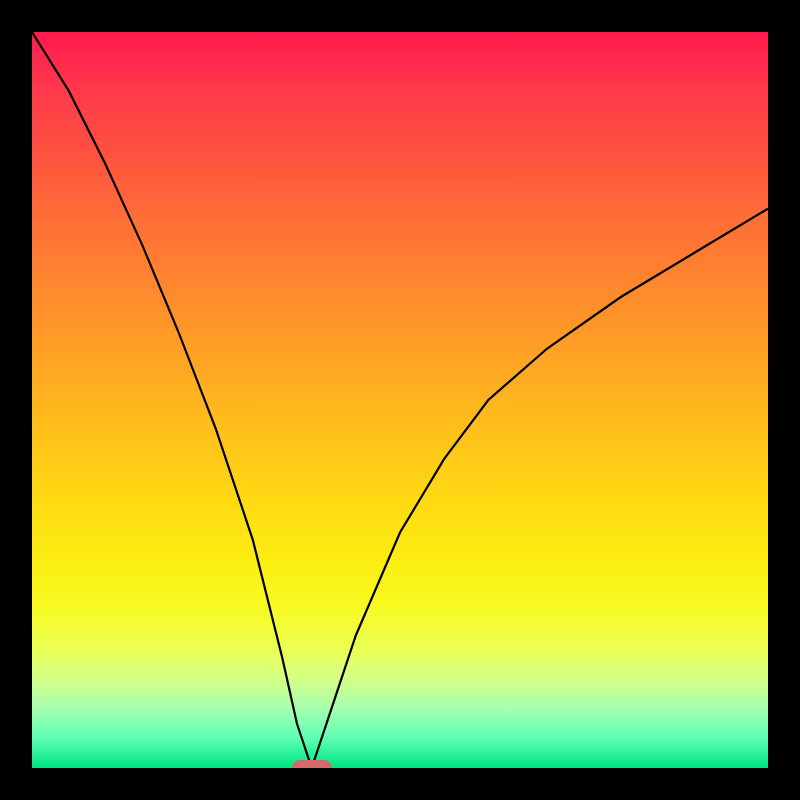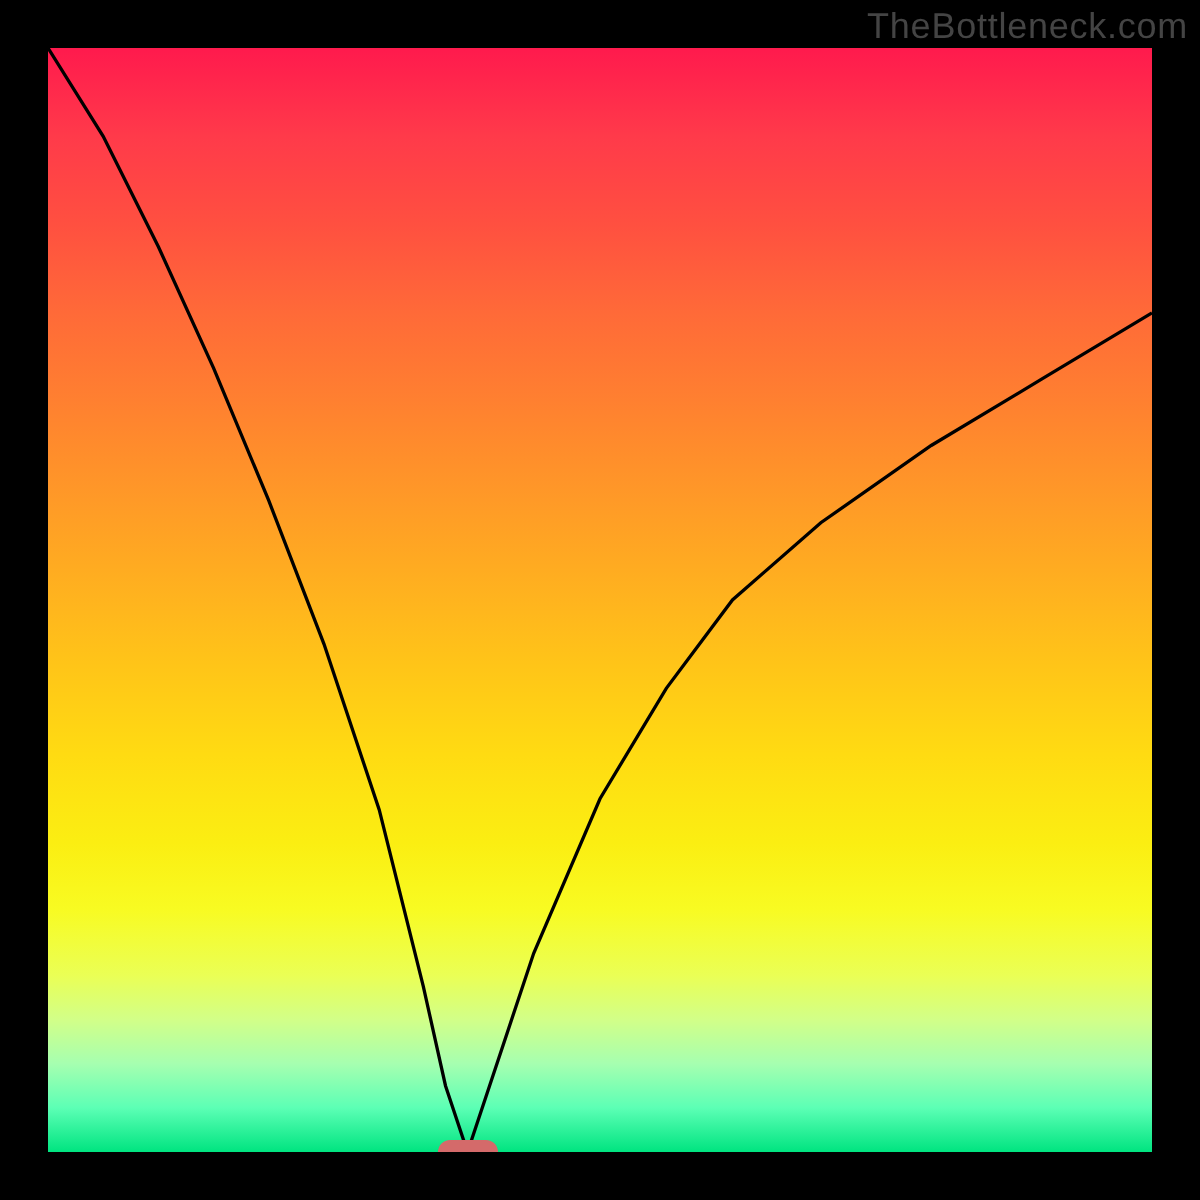--- a/index.html
+++ b/index.html
@@ -70,21 +70,20 @@
     border-radius: 8px;
     z-index: 20;
     transform: translate(-50%, -50%);
   }
 </style>
 </head>
 <body>
 
 <div class="frame">
 
-  <div class="watermark">TheBottleneck.com</div>
 
   <div class="plot-area">
     <div class="gradient-bg"></div>
 
     <svg class="curve" viewBox="0 0 736 736" preserveAspectRatio="none">
       <path id="curve-path" fill="none" stroke="#000" stroke-width="2.2" d="M0.0 0.0 L36.8 58.9 L73.6 132.5 L110.4 213.4 L147.2 301.8 L184.0 397.4 L220.8 507.8 L250.2 625.6 L265.0 691.8 L279.7 736.0 L294.4 691.8 L323.8 603.5 L368.0 500.5 L412.2 426.9 L456.3 368.0 L515.2 316.5 L588.8 265.0 L662.4 220.8 L736.0 176.6"></path>
     </svg>
 
     <div id="marker" class="marker" style="left: 279.68px; top: 736px; background: rgb(212, 106, 106);"></div>
   </div>

